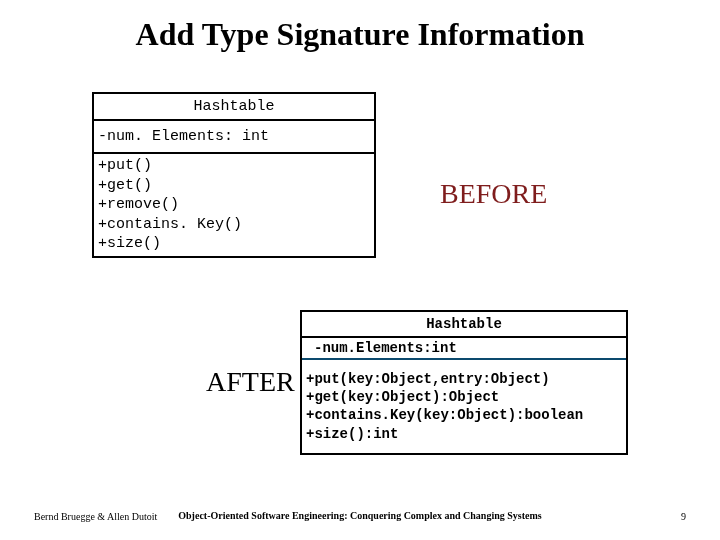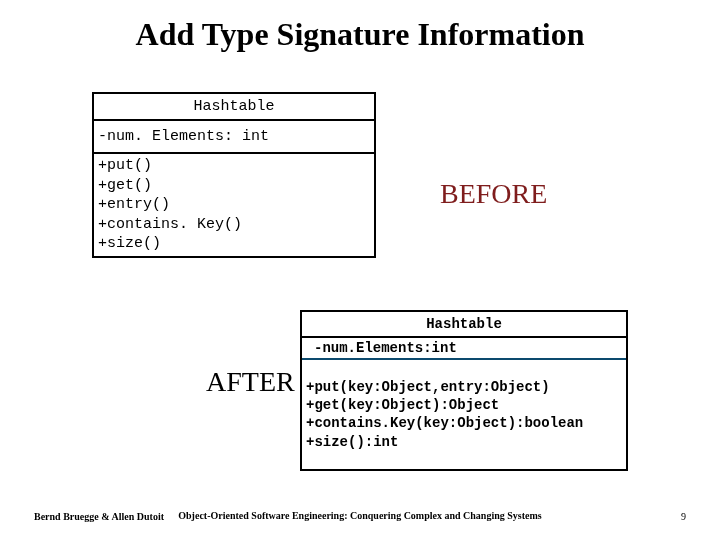--- a/index.html
+++ b/index.html
@@ -78,37 +78,37 @@
   .after-name {
     text-align: center;
     border-bottom: 2px solid #000;
     padding: 4px 0;
   }
   .after-attrs {
     border-bottom: 2px solid #0c4a6e;
     padding: 2px 12px;
   }
   .after-ops {
-    padding: 18px 4px;
+    padding: 10px 4px;
     line-height: 1.3;
   }
   .footer {
     position: absolute;
     bottom: 18px;
     left: 0;
     right: 0;
     font-family: "Times New Roman", serif;
     font-size: 10px;
     color: #000;
   }
   .footer-left {
     position: absolute;
     left: 34px;
     bottom: 0;
-    font-weight: bold;
+    font-weight: normal;
   }
   .footer-center {
     position: absolute;
     left: 0;
     right: 0;
     bottom: 1px;
     text-align: center;
     font-weight: bold;
   }
   .footer-right {
@@ -121,21 +121,21 @@
 <body>
 
 <div class="title">Add Type Signature Information</div>
 
 <div class="before-box">
   <div class="before-name">Hashtable</div>
   <div class="before-attrs">-num. Elements: int</div>
   <div class="before-ops">
     <div>+put()</div>
     <div>+get()</div>
-    <div>+entry()</div>
+    <div>+remove()</div>
     <div>+contains. Key()</div>
     <div>+size()</div>
   </div>
 </div>
 
 <div class="before-label">BEFORE</div>
 
 <div class="after-label">AFTER</div>
 
 <div class="after-box">

